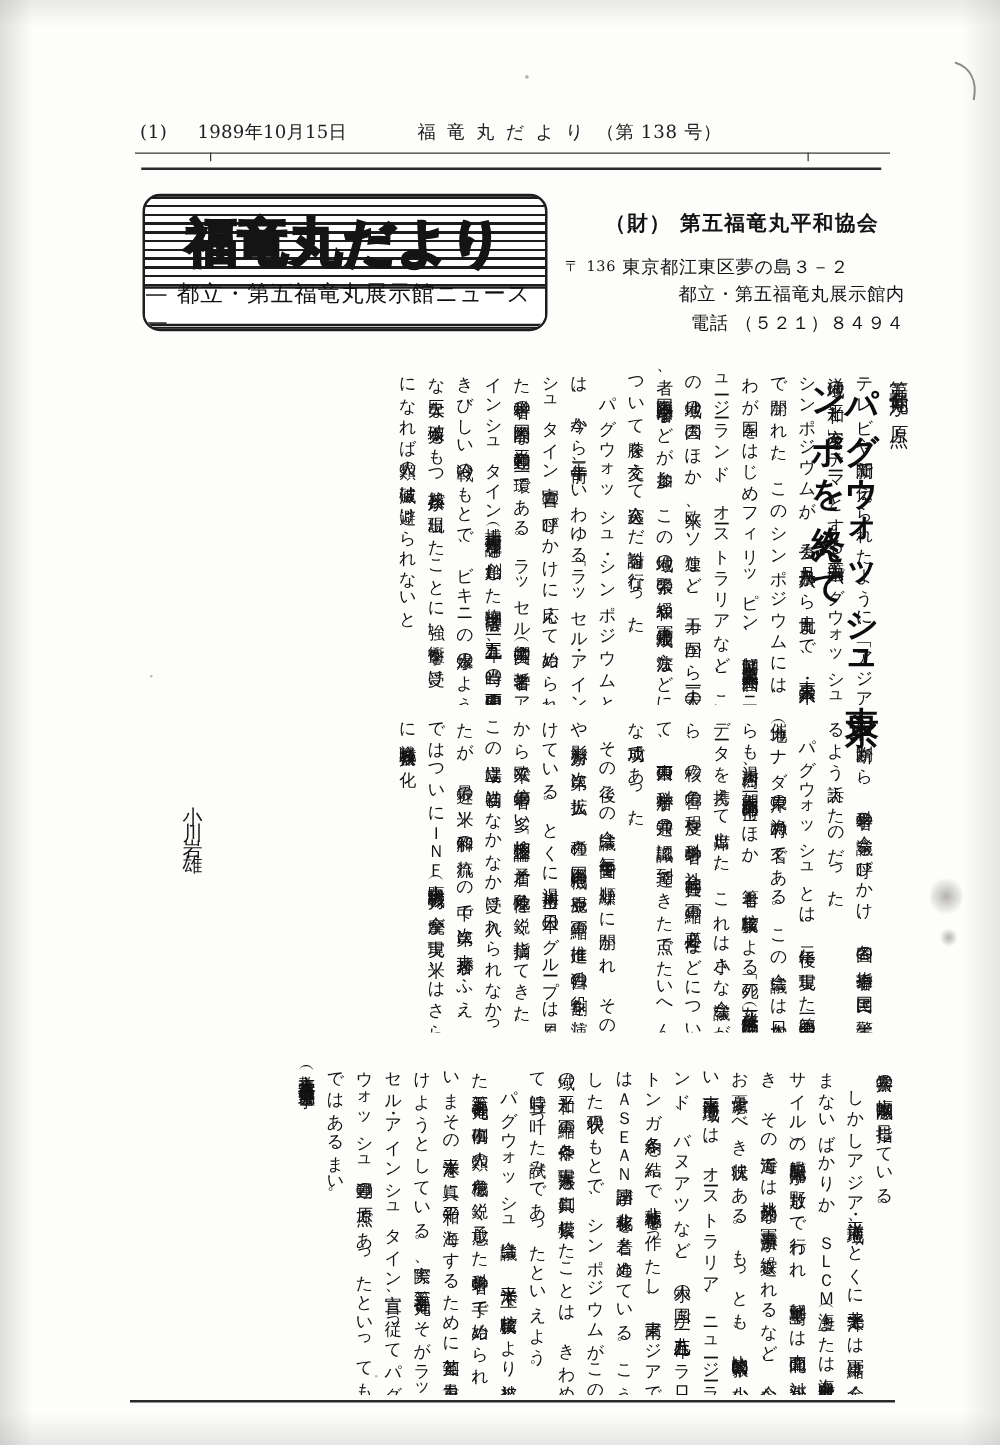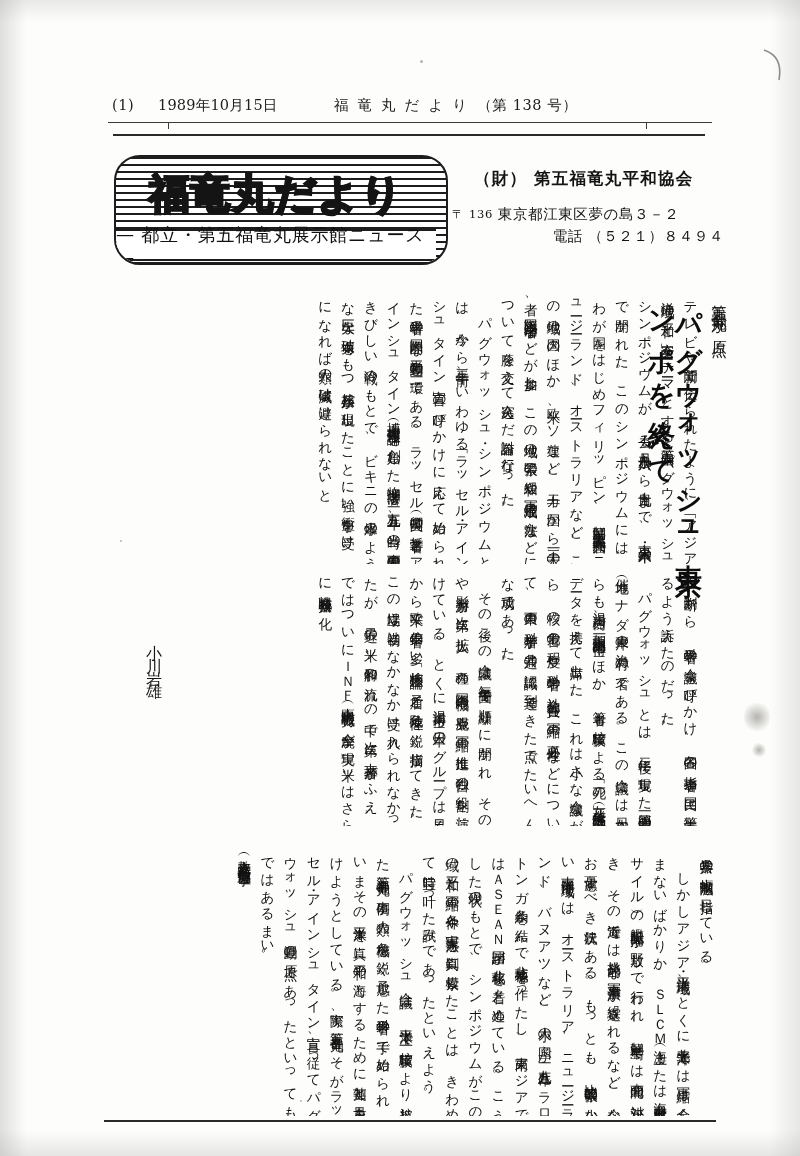--- a/index.html
+++ b/index.html
@@ -110,29 +110,28 @@
   }
 
   
   .masthead {
     position: absolute;
     left: 114px;
     top: 155px;
     width: 320px;
     height: 106px;
     border: 2px solid #1d1d1d;
-    border-radius: 26px;
+    border-radius: 14px;
     overflow: hidden;
     background:
       repeating-linear-gradient(
         to bottom,
         #1d1d1d 0px, #1d1d1d 2px,
         #ffffff 2px, #ffffff 7px
       );
-    padding-left: 10px;
   }
   .masthead-logo {
     position: absolute;
     left: 0; top: 4px;
     width: 320px;
     height: 66px;
     display: flex;
     align-items: center;
     justify-content: center;
     font-family: "DejaVu Serif", "Liberation Serif", serif;
@@ -167,21 +166,21 @@
     position: absolute;
     left: 452px;
     top: 168px;
     width: 272px;
     color: #141414;
   }
   .pub-org {
     font-size: 16.5px;
     font-weight: bold;
     letter-spacing: 1.2px;
-    margin-left: 22px;
+    margin-left: 32px;
     margin-bottom: 13px;
   }
   .pub-line {
     font-size: 14.5px;
     font-weight: normal;
     letter-spacing: .6px;
     line-height: 1.55;
     text-align: right;
     white-space: nowrap;
   }
@@ -299,20 +298,21 @@
   <div class="masthead">
     <div class="masthead-logo">福竜丸だより</div>
     <div class="masthead-sub">— 都立・第五福竜丸展示館ニュース —</div>
   </div>
 
   <div class="publisher">
     <div class="pub-org">（財） 第五福竜丸平和協会</div>
     <div class="pub-line first">
       <span class="pub-zip">〒</span><span class="pub-zip">136</span><span>東京都江東区夢の島３－２</span>
     </div>
+    <div class="pub-line">都立・第五福竜丸展示館内</div>
     <div class="pub-line">電話 （５２１）８４９４</div>
   </div>
 
   <div class="headline-area">
     <div class="hl-col headline">パグウォッシュ東京シンポを終えて</div>
     <div class="hl-col kicker">第五福竜丸が原点</div>
   </div>
   <div class="headline-area" style="right:638px; top:632px; height:180px;">
     <div class="hl-col byline" style="margin-top:0;">小川岩雄</div>
   </div>

